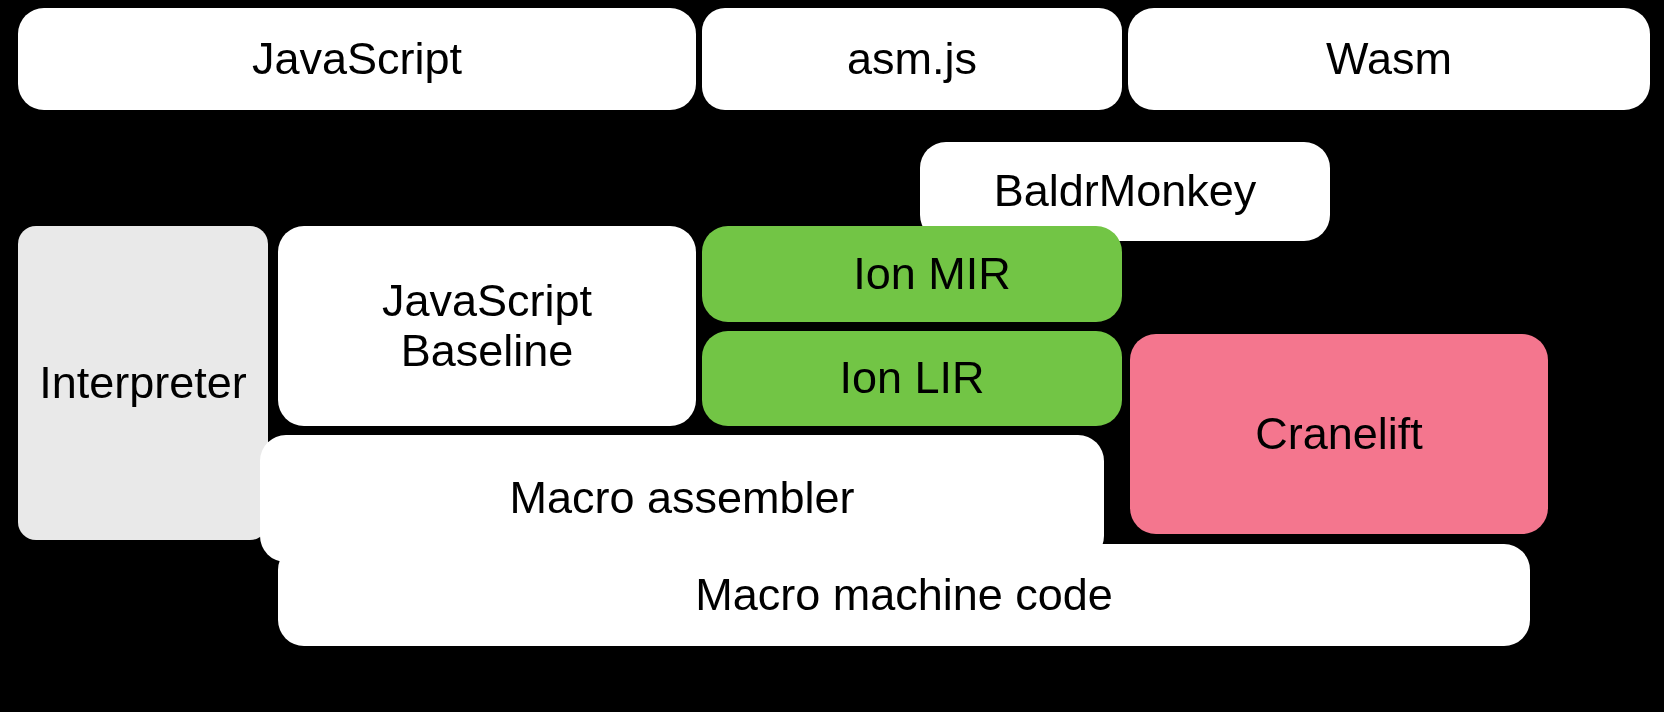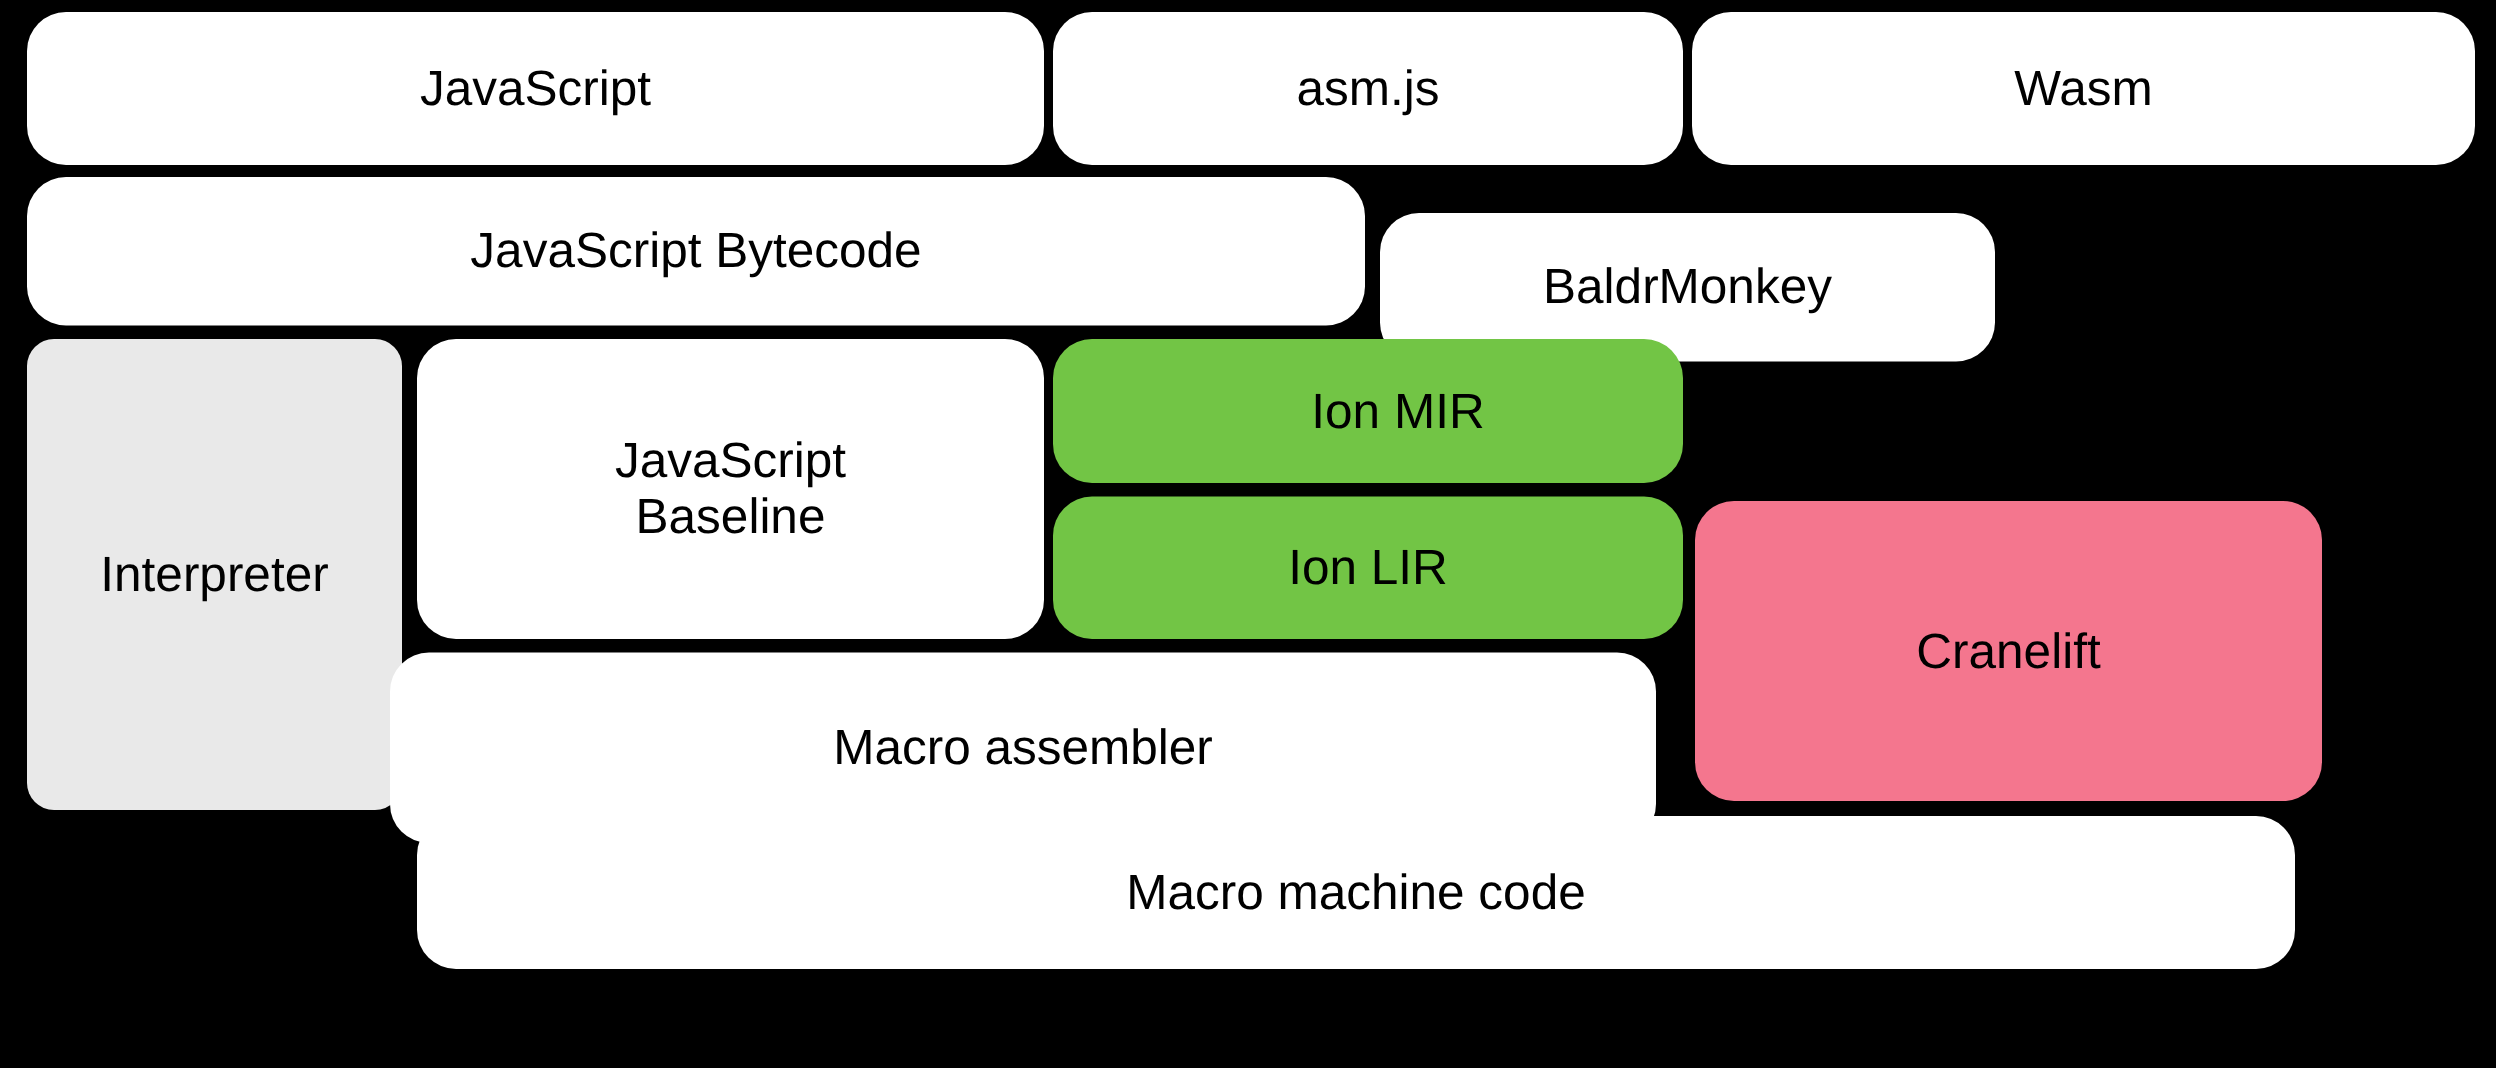--- a/index.html
+++ b/index.html
@@ -19,37 +19,37 @@
   }
   .node {
     position: absolute;
     box-sizing: border-box;
     display: flex;
     align-items: center;
     justify-content: center;
     text-align: center;
     color: #000000;
     font-family: "Liberation Sans", sans-serif;
-    font-size: 33px;
+    font-size: 45px;
     font-weight: 400;
     line-height: 1.12;
     border-radius: 26px;
     background: #ffffff;
     letter-spacing: 0px;
     white-space: pre-line;
     user-select: none;
   }
   .node.fill-white  { background: #ffffff; }
   .node.fill-gray   { background: #e9e9e9; }
   .node.fill-green  { background: #72c545; }
   .node.fill-pink   { background: #f4768e; }
 
   
   #n-javascript        { left: 18px;   top: 8px;   width: 678px; height: 102px; }
-  #n-asmjs             { left: 702px;  top: 8px;   width: 420px; height: 102px; }
+  #n-asmjs             { left: 702px;  top: 8px;   width: 420px; height: 102px; border-radius: 23px; }
   #n-wasm              { left: 1128px; top: 8px;   width: 522px; height: 102px; }
 
   
   #n-js-bytecode       { left: 18px;   top: 118px; width: 892px; height: 99px;  }
   #n-baldrmonkey       { left: 920px;  top: 118px; width: 410px; height: 99px; margin-top: 24px;  }
 
   
   #n-interpreter       { left: 18px;   top: 226px; width: 250px; height: 314px; border-radius: 18px; }
   #n-js-baseline       { left: 278px;  top: 226px; width: 418px; height: 200px; }
   #n-ion-mir           { left: 702px;  top: 226px; width: 420px; height: 96px; padding-left: 40px;  }
@@ -64,21 +64,20 @@
 <body>
 
 <div id="stage">
 
   <div class="node fill-white" id="n-javascript">JavaScript</div>
 
   <div class="node fill-white" id="n-asmjs">asm.js</div>
 
   <div class="node fill-white" id="n-wasm">Wasm</div>
 
-  <div class="node fill-white" id="n-js-bytecode">JavaScript Bytecode</div>
 
   <div class="node fill-white" id="n-baldrmonkey">BaldrMonkey</div>
 
   <div class="node fill-gray" id="n-interpreter">Interpreter</div>
 
   <div class="node fill-white" id="n-js-baseline">JavaScript
 Baseline</div>
 
   <div class="node fill-green" id="n-ion-mir">Ion MIR</div>
 

